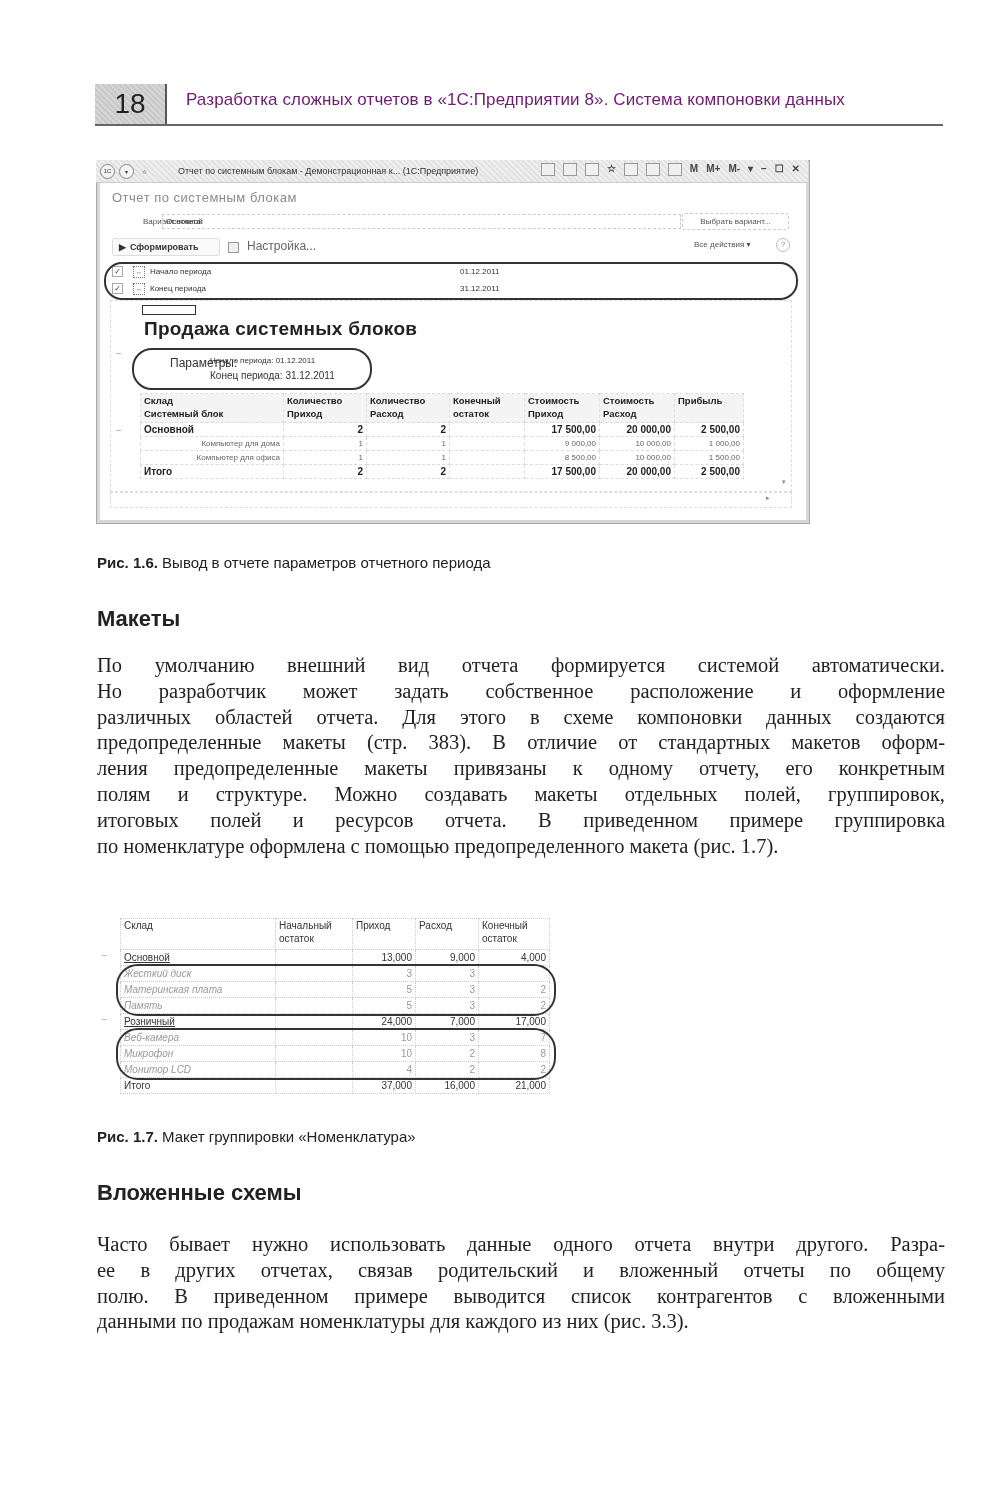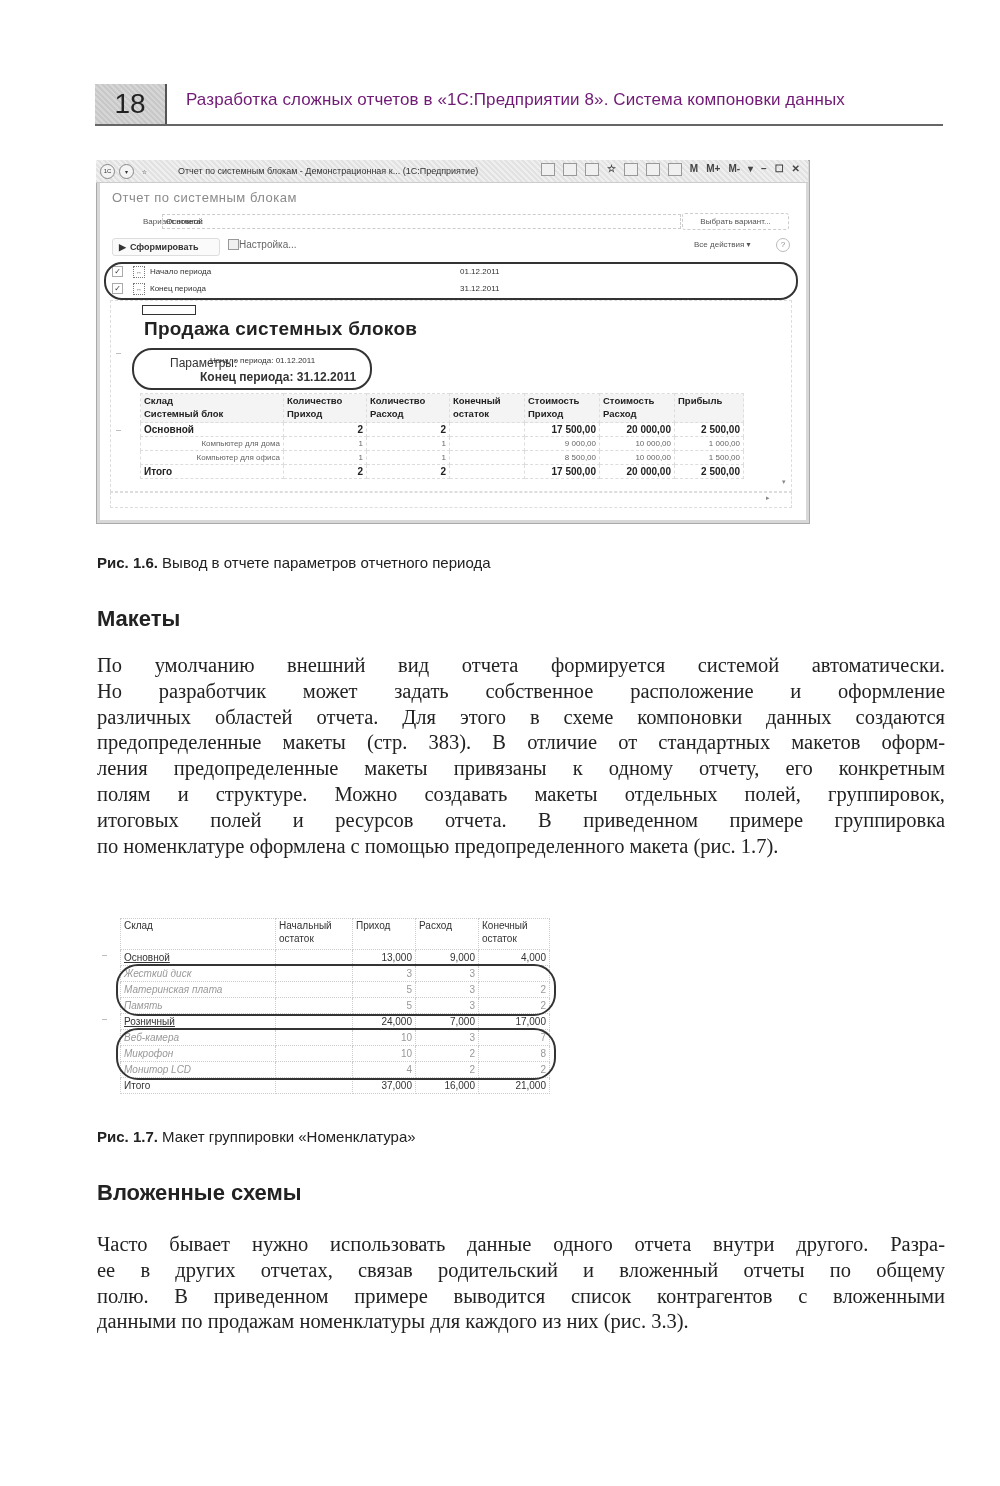--- a/index.html
+++ b/index.html
@@ -19,38 +19,38 @@
   .tb-icons { position:absolute; right:8px; top:3px; display:flex; gap:8px; font-size:10px; color:#444; font-weight:bold; }
   .tb-icons span { display:inline-block; }
   .tb-ico { width:12px; height:11px; border:1px solid #999; background:#f0f0f0; }
 
   .form-title { left:112px; top:190px; font-size:13px; color:#8a8a8a; letter-spacing:0.5px; }
   .lbl-small { font-size:8px; color:#555;padding-left:32px; }
   .variant-lbl { left:111px; top:217px; }
   .variant-field { left:162px; top:214px; width:514px; height:13px; border:1px dashed #ccc; font-size:8px; color:#333; padding-left:3px; line-height:13px; }
   .choose-btn { left:682px; top:213px; width:105px; height:15px; border:1px dashed #ccc; border-radius:3px; font-size:8px; color:#555; text-align:center; line-height:15px; }
   .form-btn { left:112px; top:238px; width:100px; height:16px; border:1px solid #ddd; border-radius:3px; font-size:9px; font-weight:bold; color:#333; display:flex; align-items:center; gap:4px; padding-left:6px; background:#fafafa; }
-  .settings-btn { left:228px; top:239px; font-size:10px; color:#666; display:flex; align-items:flex-end; gap:0; }
+  .settings-btn { left:228px; top:239px; font-size:12px; color:#666; display:flex; align-items:flex-end; gap:8px; }
   .all-actions { left:694px; top:240px; font-size:8px; color:#555; }
   .help-icon { left:776px; top:238px; width:12px; height:12px; border:1px solid #bbb; border-radius:50%; font-size:8px; color:#888; text-align:center; line-height:12px; }
 
   .params-oval { left:104px; top:262px; width:690px; height:34px; border:2px solid #333; border-radius:18px; }
   .param-row { left:112px; width:420px; height:15px; font-size:8px; color:#333; display:flex; align-items:center; }
   .chk { width:9px; height:9px; border:1px solid #aaa; font-size:8px; line-height:9px; text-align:center; color:#333; margin-right:10px; }
   .cal { width:10px; height:10px; border:1px dotted #777; font-size:6px; line-height:10px; text-align:center; margin-right:5px; }
   .param-name { width:310px; }
   .param-val { }
 
   .report-area { left:110px; top:300px; width:680px; height:190px; border:1px dashed #ddd; }
   .small-box { left:142px; top:305px; width:52px; height:8px; border:1px solid #333; }
   .rep-title { left:144px; top:318px; font-size:19px; font-weight:bold; color:#222; letter-spacing:0.3px; }
   .rep-params-oval { left:132px; top:348px; width:236px; height:38px; border:2px solid #333; border-radius:20px; }
   .rp-lbl { left:142px; top:356px; font-size:12px; color:#333;padding-left:28px; }
   .rp-l1 { left:210px; top:356px; font-size:8px; color:#333; }
-  .rp-l2 { left:200px; top:370px; font-size:12px; color:#333;font-weight:bold; }
+  .rp-l2 { left:210px; top:370px; font-size:10px; color:#333; }
   .collapse-mark { left:116px; font-size:9px; color:#999; }
 
   table.rep { position:absolute; left:140px; top:393px; border-collapse:collapse; font-size:9px; }
   table.rep td { border:1px dashed #ddd; padding:0 3px; height:13px; white-space:nowrap; }
   table.rep tr.hdr td { font-weight:bold; background:#f4f4f4; vertical-align:top; line-height:13px; height:28px; font-size:9.5px; }
   table.rep tr.grp td, table.rep tr.tot td { font-weight:bold; font-size:10px; }
   table.rep tr.det td { color:#666; font-size:8px; }
   table.rep td.num { text-align:right; }
   table.rep td.det-name { padding-left:12px;text-align:right; }
   .hscroll { left:110px; top:492px; width:680px; height:14px; border:1px dashed #ddd; }

